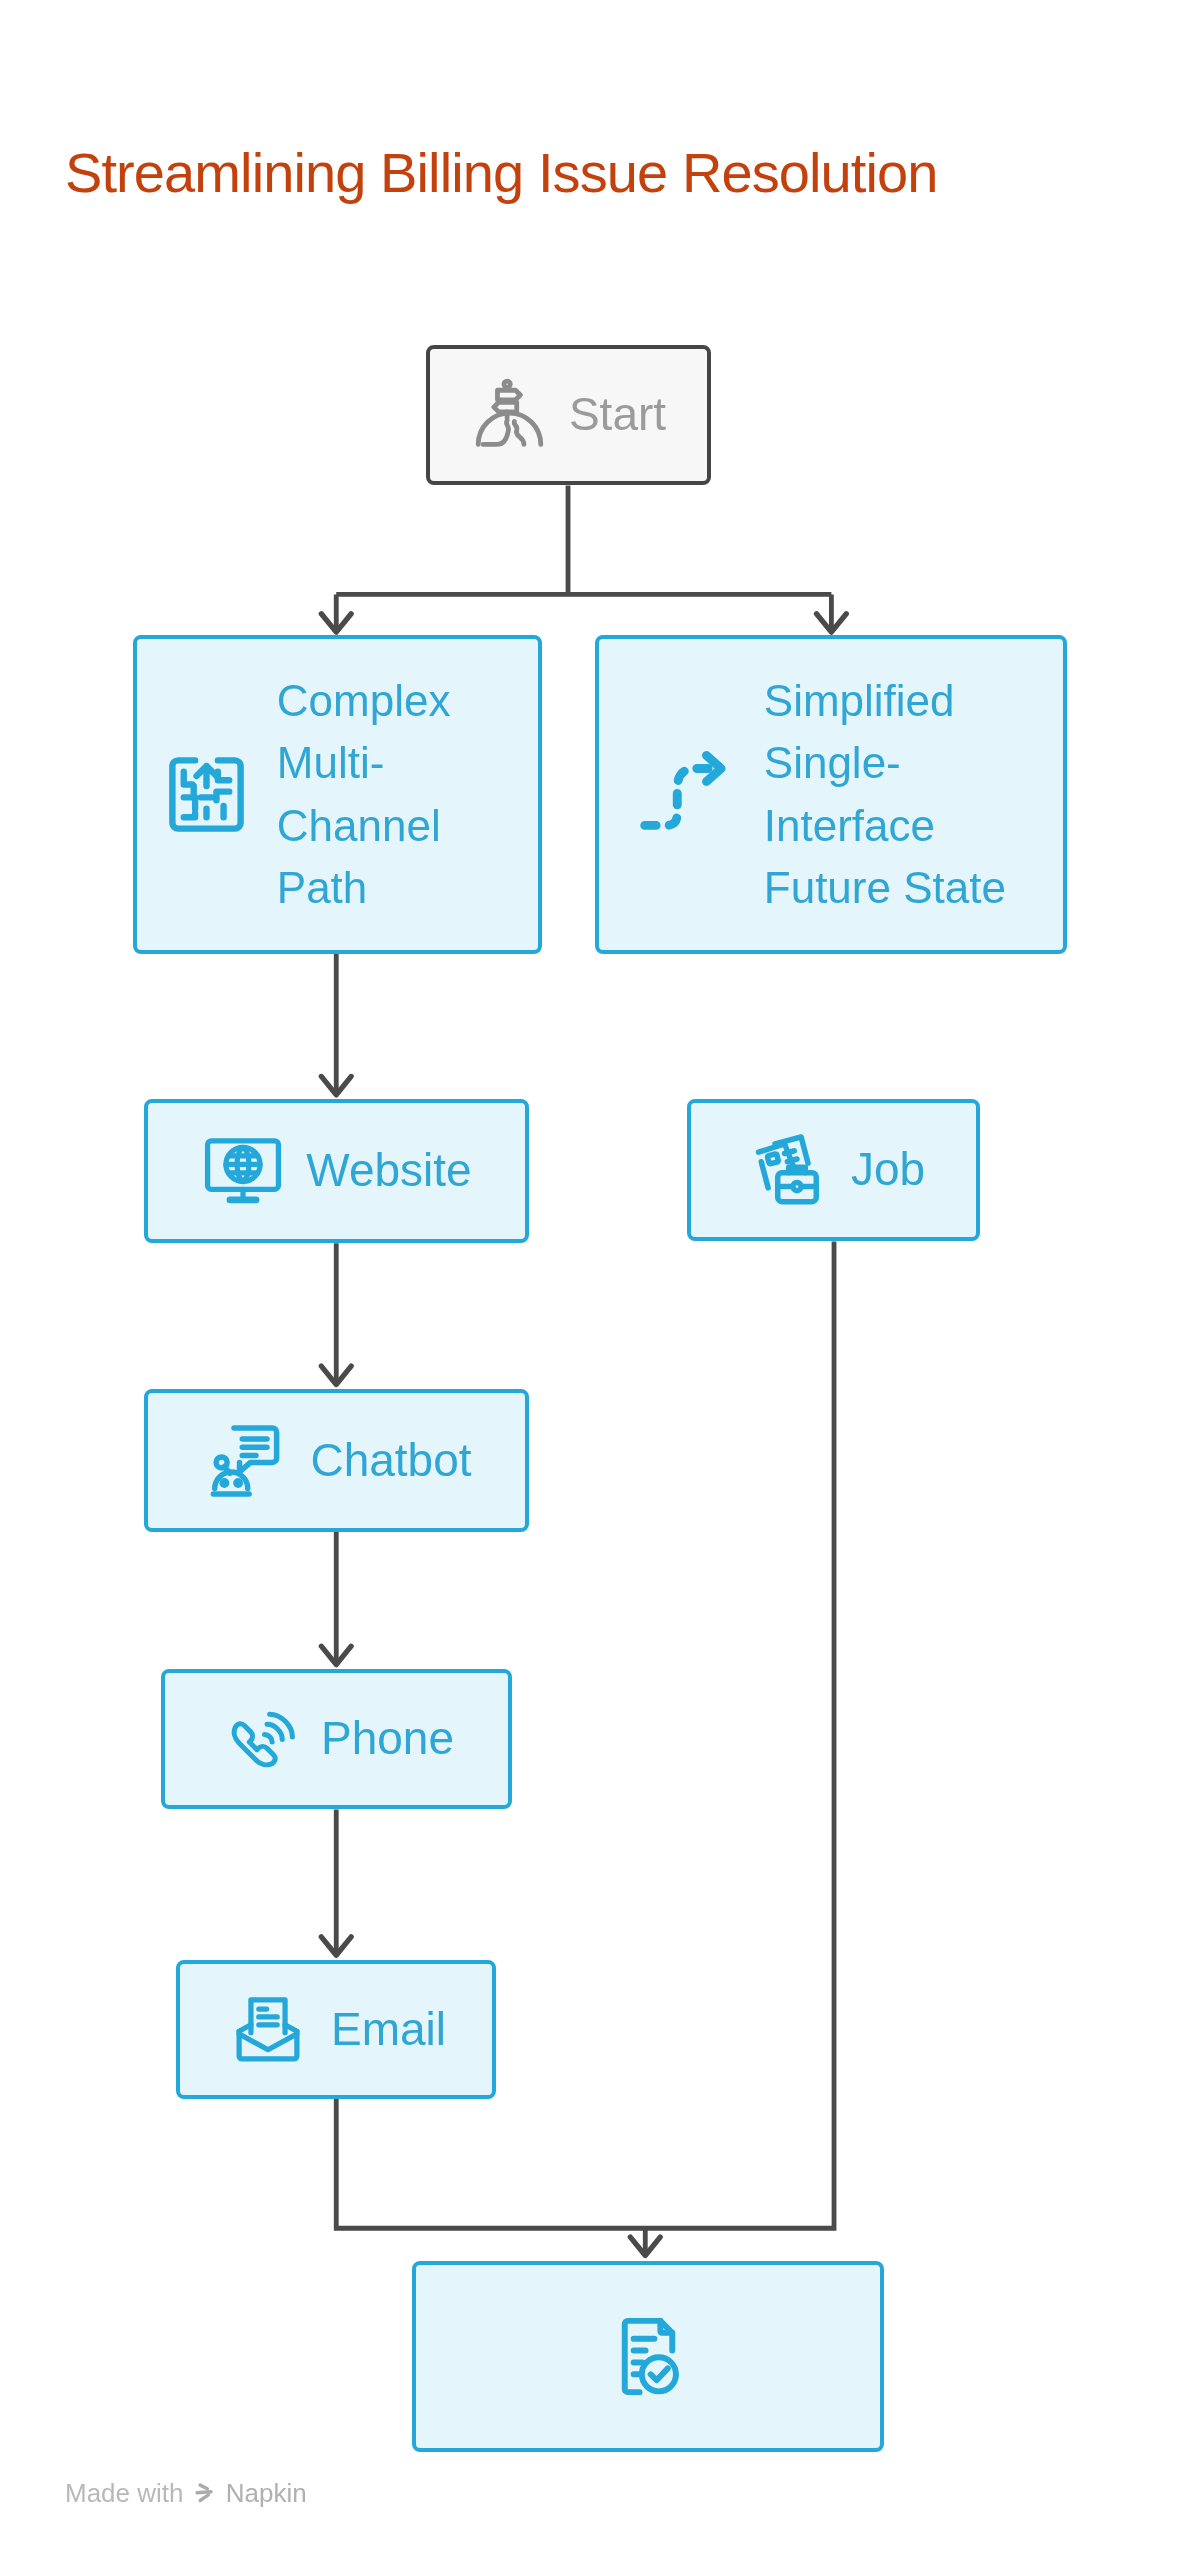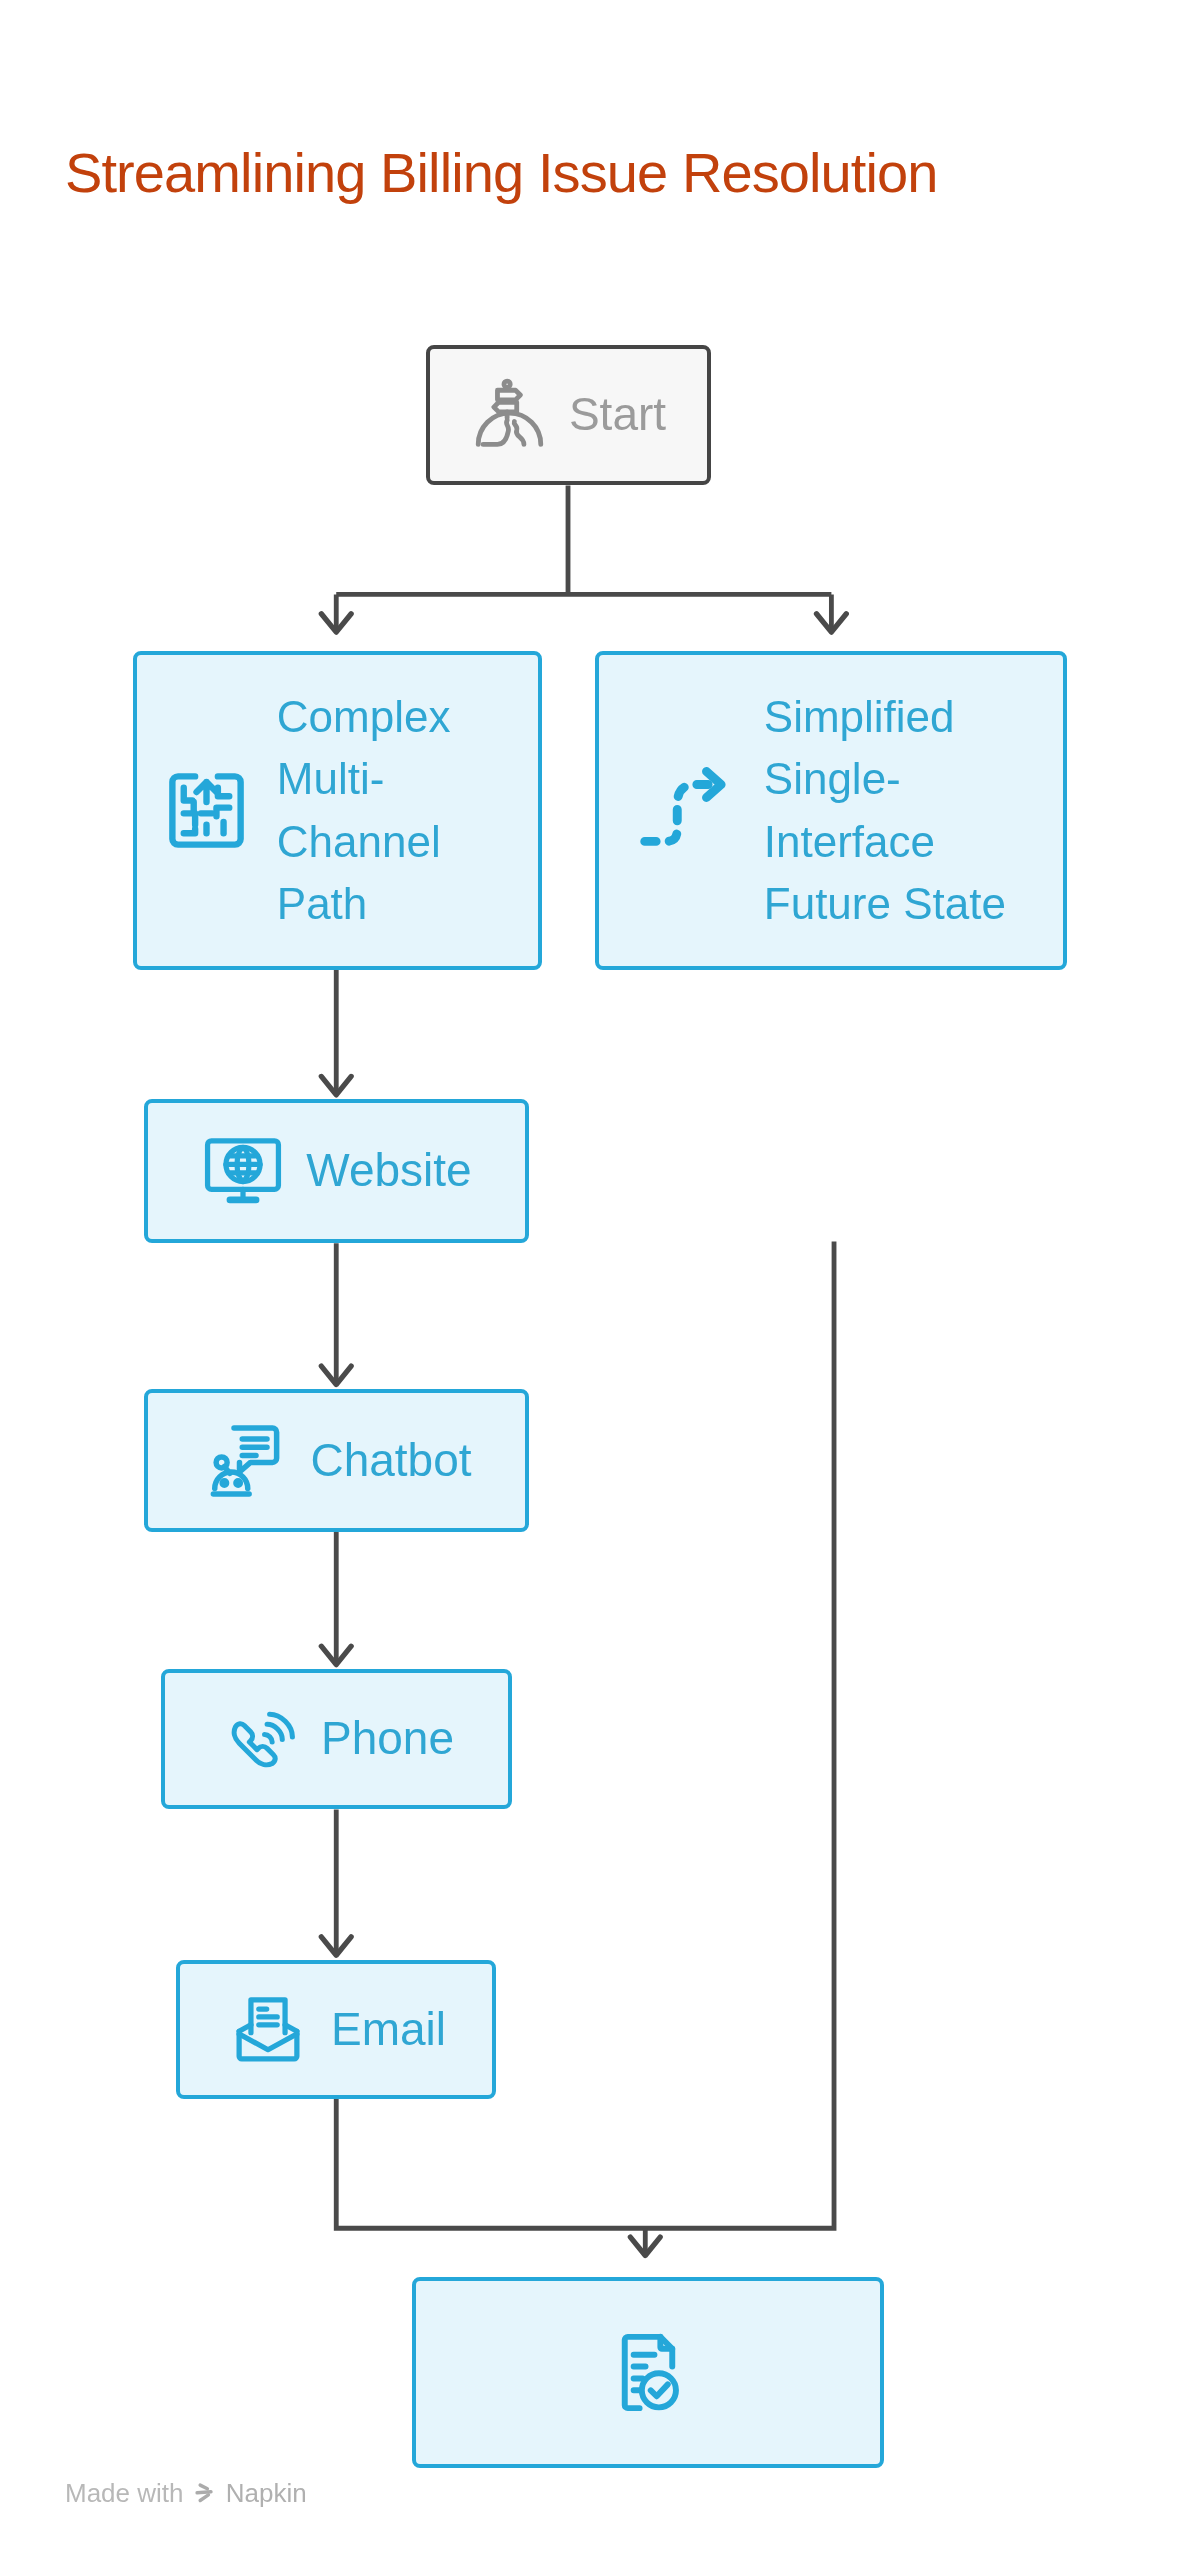--- a/index.html
+++ b/index.html
@@ -12,21 +12,21 @@
   .node{position:absolute;display:flex;align-items:center;justify-content:center;
         box-sizing:border-box;border-radius:8px;}
   .node-blue{background:#E5F5FC;border:4.4px solid #24A7D9;color:#24A7D9;}
   .node-blue .label{color:#2FA6D3;}
   .node-start{background:#F7F7F7;border:4.4px solid #454545;color:#8C8C8C;}
   .node-start .label{color:#9B9B9B;}
   .icon{flex:0 0 auto;display:flex;align-items:center;justify-content:center;}
   .icon svg{display:block;}
   .label{font-size:46px;line-height:1.25;}
   .label.multi{font-size:44px;line-height:1.42;}
-  .gap24{gap:21px;} .gap28{gap:24.6px;margin-top:16px;}
+  .gap24{gap:21px;} .gap28{gap:24.6px;}
   .w270{max-width:237px;} .w300{max-width:263px;} .w310{max-width:272px;}
 
   .footer{position:absolute;left:65px;top:2478px;display:flex;align-items:center;gap:8.8px;
           color:#B8B8B8;font-size:26px;}
   .footer .napkin-word{color:#B0B0B0;}
   .napkin-logo{display:flex;align-items:center;}
 </style>
 </head>
 <body>
 
@@ -109,20 +109,35 @@
   <div class="node node-blue gap28" style="left:595px;top:635px;width:472px;height:319px;">
     <span class="icon">
       <svg width="104" height="95" viewBox="0 0 64 58" fill="none" stroke="currentColor" stroke-width="5.5" stroke-linecap="round" stroke-linejoin="round">
         <path d="M6 48 H19 C26 48 26 44 26 38 V26 C26 17 29 13 38 13 H45" stroke-dasharray="7 8"></path>
         <path d="M44 5 L53 13 L44 21"></path>
       </svg>
     </span>
     <span class="label multi w300">Simplified Single-Interface Future State</span>
   </div>
 
+  <div class="node node-blue gap24" style="left:687px;top:1099px;width:293px;height:142px;">
+    <span class="icon">
+      <svg width="88" height="88" viewBox="0 0 64 64" fill="none" stroke="currentColor" stroke-width="4" stroke-linecap="round" stroke-linejoin="round">
+        <path d="M24 13 L43 8 L48 27"></path>
+        <path d="M12 19 L31 13 L38 31 M14 26 L19 45"></path>
+        <rect x="19" y="21" width="7" height="6" rx="1" transform="rotate(-14 22 24)"></rect>
+        <path d="M31 20 L38 18 M33 26 L40 24"></path>
+        <rect x="26" y="34" width="28" height="21" rx="3"></rect>
+        <path d="M34 34 V30 H46 V34"></path>
+        <path d="M26 44 H36 M44 44 H54"></path>
+        <circle cx="40" cy="44" r="3"></circle>
+      </svg>
+    </span>
+    <span class="label">Job</span>
+  </div>
 
   <div class="node node-blue gap24" style="left:144px;top:1389px;width:385px;height:143px;">
     <span class="icon">
       <svg width="88" height="88" viewBox="0 0 64 64" fill="none" stroke="currentColor" stroke-width="4" stroke-linecap="round" stroke-linejoin="round">
         <path d="M24 8 H52 A3 3 0 0 1 55 11 V30 A3 3 0 0 1 52 33 H36 L28 40 V33"></path>
         <path d="M30 16 H48 M30 22 H48 M30 28 H40"></path>
         <circle cx="15" cy="33" r="4"></circle>
         <path d="M17 36 L21 41"></path>
         <path d="M10 52 A12 12 0 0 1 34 52"></path>
         <path d="M9 56 H35"></path>

